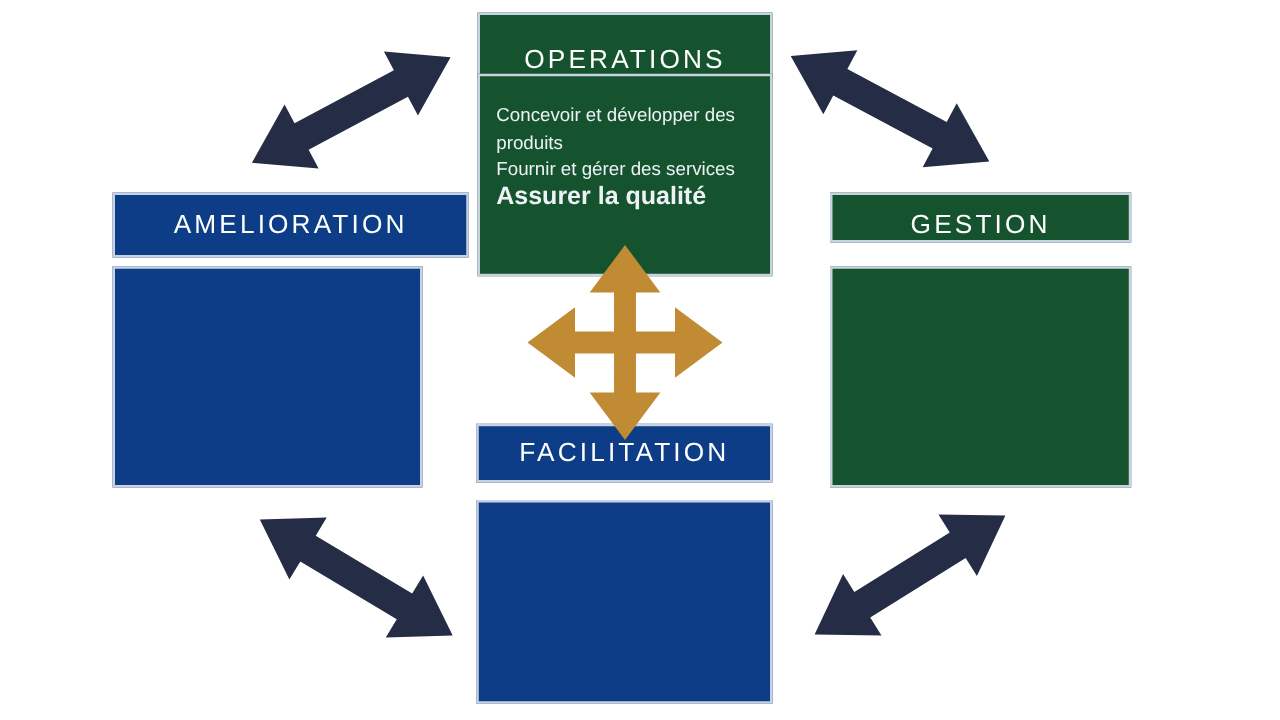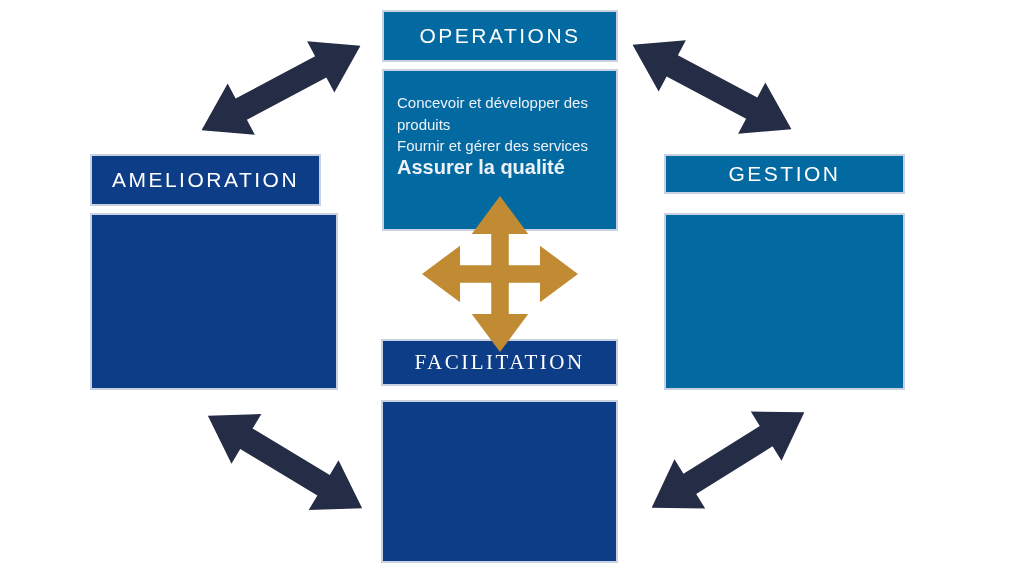--- a/index.html
+++ b/index.html
@@ -8,50 +8,50 @@
     font-family:"Liberation Sans", sans-serif;
   }
   .hdr{
     position:absolute;display:flex;align-items:center;justify-content:center;
     color:#ffffff;font-size:21px;letter-spacing:2.5px;font-weight:400;
     border:2px solid #c9d2e0;box-sizing:border-box;
   }
   .box{
     position:absolute;border:2px solid #c9d2e0;box-sizing:border-box;
   }
-  .navy{background:#0369a1;}
+  .navy{background:#14532d;align-items:flex-end;}
   .blue{background:#0d3d87;}
   .content-text{
     color:#eef2f7;font-size:15px;line-height:21.5px;padding:21px 12px 0 13px;
   }
   .content-text p{margin:0;}
   .content-text .bold-line{font-weight:bold;font-size:20px;}
   .diag-arrow{position:absolute;width:180px;height:70px;}
   .diag-arrow svg{display:block;width:100%;height:100%;}
   .gold-arrow{position:absolute;left:422px;top:196px;width:156px;height:156px;z-index:5;}
   .gold-arrow svg{display:block;width:100%;height:100%;}
-  .z2{z-index:2;font-family:Liberation Serif, serif;}
+  .z2{z-index:2;}
 </style>
 </head>
 <body>
 
 <div class="canvas">
 
   <div class="hdr navy" style="left:382px;top:10px;width:236px;height:52px;">
     <span>OPERATIONS</span>
   </div>
-  <div class="box navy" style="left:382px;top:69px;width:236px;height:162px;">
+  <div class="box navy" style="left:382px;top:59px;width:236px;height:162px;">
     <div class="content-text">
       <p>Concevoir et développer des produits</p>
       <p>Fournir et gérer des services</p>
       <p class="bold-line">Assurer la qualité</p>
     </div>
   </div>
 
-  <div class="hdr blue" style="left:90px;top:154px;width:231px;height:52px;">
+  <div class="hdr blue" style="left:90px;top:154px;width:285px;height:52px;">
     <span>AMELIORATION</span>
   </div>
   <div class="box blue" style="left:90px;top:213px;width:248px;height:177px;"></div>
 
   <div class="hdr navy" style="left:664px;top:154px;width:241px;height:40px;">
     <span>GESTION</span>
   </div>
   <div class="box navy" style="left:664px;top:213px;width:241px;height:177px;"></div>
 
   <div class="hdr blue z2" style="left:381px;top:339px;width:237px;height:47px;">

